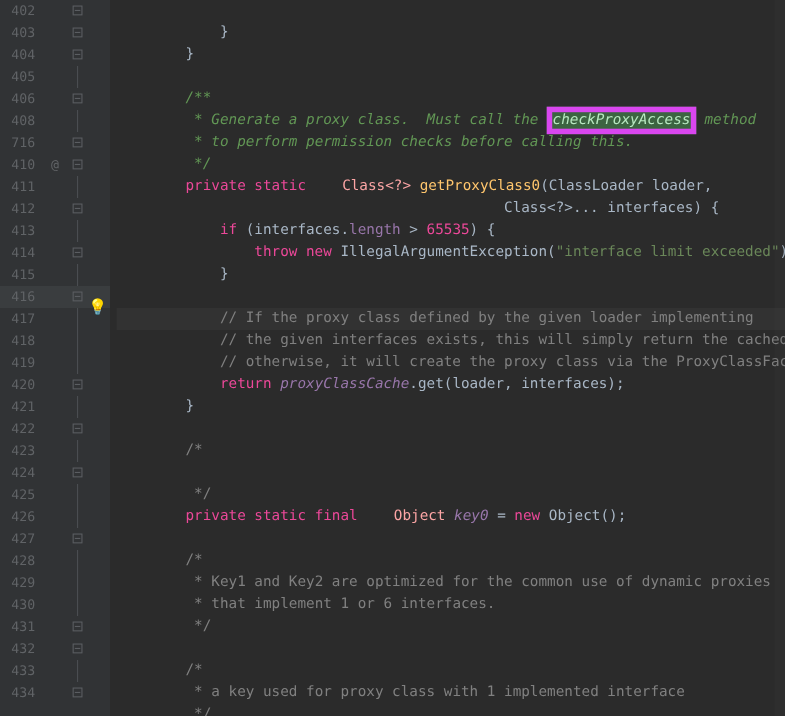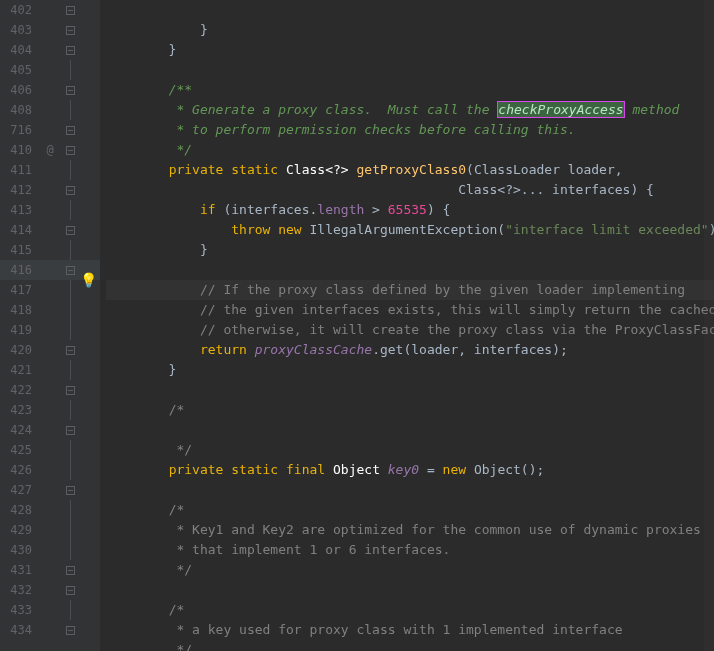--- a/index.html
+++ b/index.html
@@ -89,22 +89,22 @@
   }
   .code-line {
     height: 20px;
     line-height: 20px;
     white-space: pre;
     position: relative;
   }
   .caret-line {
     background: #323232;
   }
-  .kw { color: #eab308; }
-  .type { color: #ffffff; }
+  .kw { color: #ec4899; }
+  .type { color: #fca5a5; margin-left: 25px; }
   .method-decl { color: #ffc66d; }
   .comment { color: #808080; }
   .doc-comment { color: #629755; font-style: italic; }
   .doc-tag-hl {
     background: #3c6441;
     color: #b8e8c1;
     font-style: italic;
   }
   .string { color: #6a8759; }
   .number { color: #ec4899; }
@@ -114,21 +114,21 @@
   .scrollbar {
     position: absolute;
     right: 0;
     top: 0;
     bottom: 0;
     width: 10px;
     background: rgba(80,80,80,0.1);
   }
   .gutter-line.active { background: #3a3d3f; }
   .highlight-box {
-    border: 1px solid #d946ef;
+    border: 5px solid #d946ef;
   }
 </style>
 </head>
 <body>
 
 <div class="editor">
   <div class="gutter" id="gutter">
       <div class="gutter-line">
         <div class="line-number">402</div>
         <div class="annotation-col"></div>

